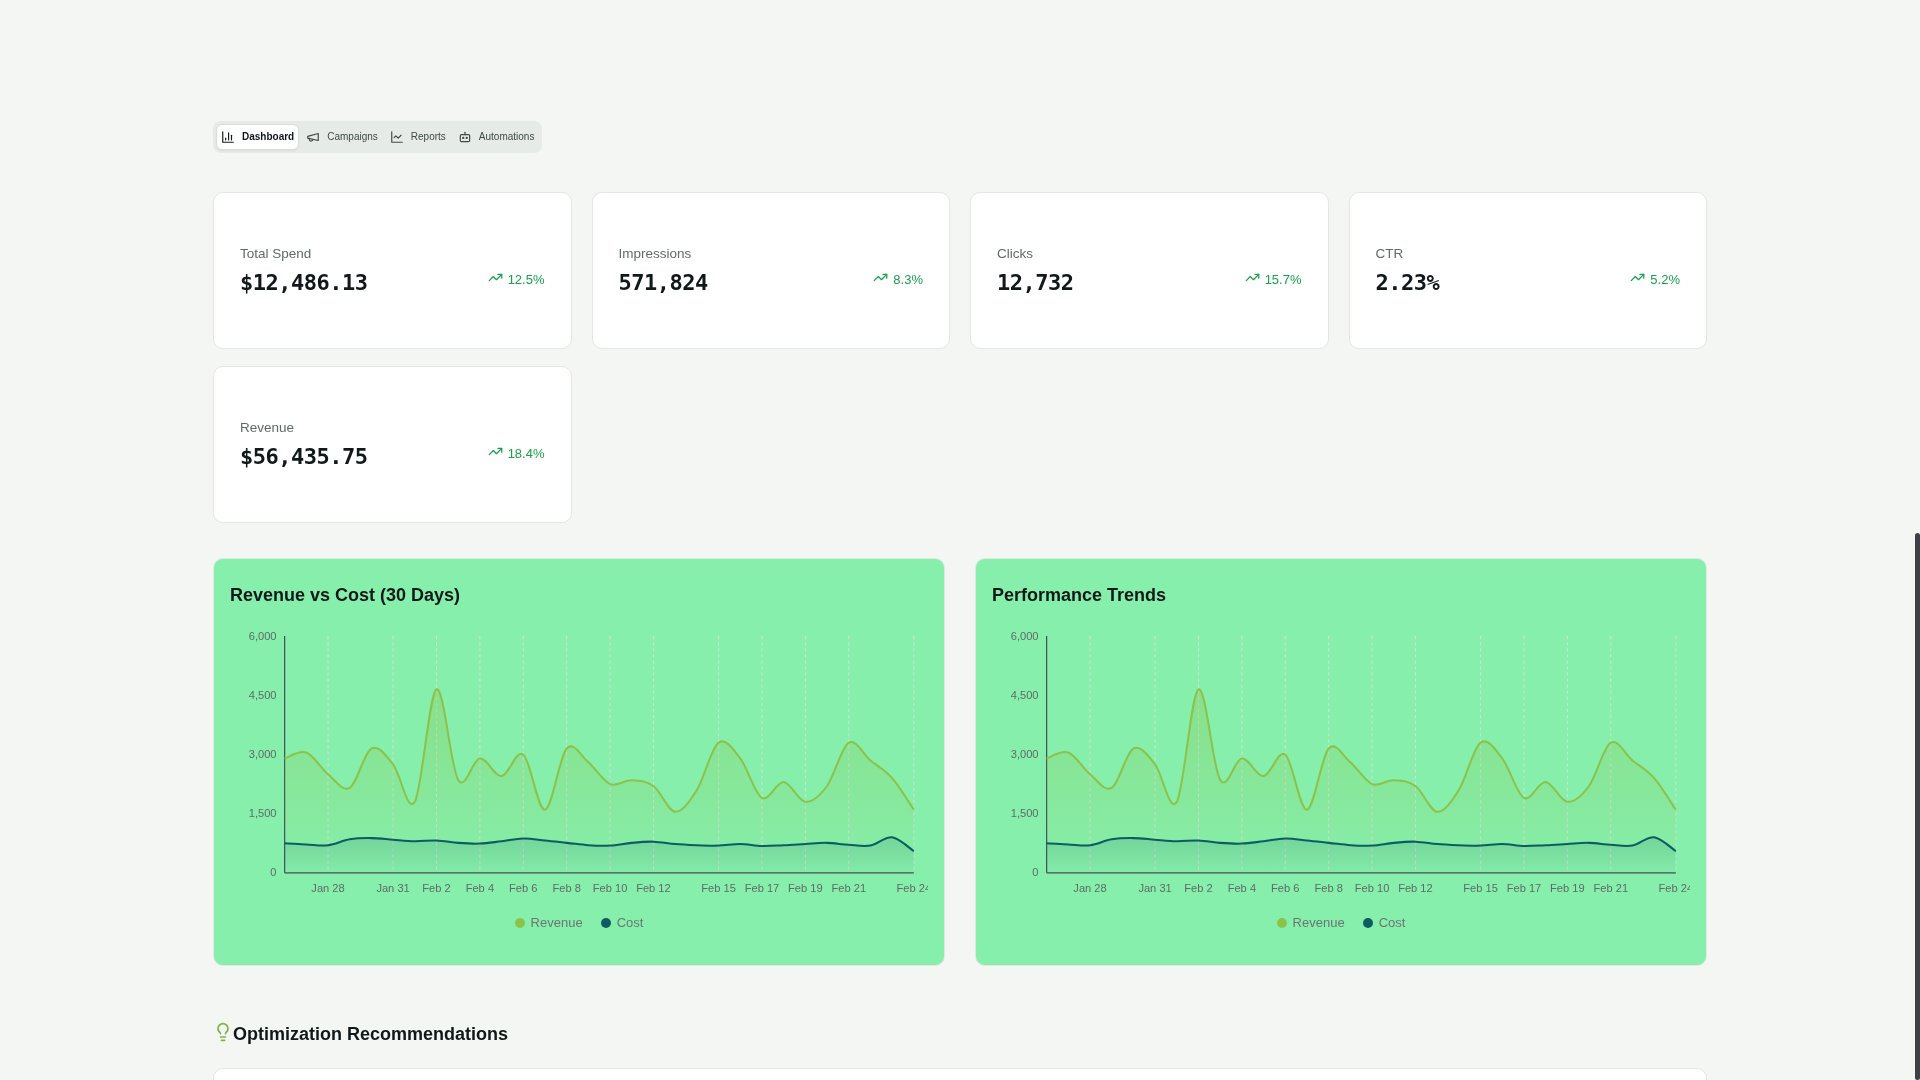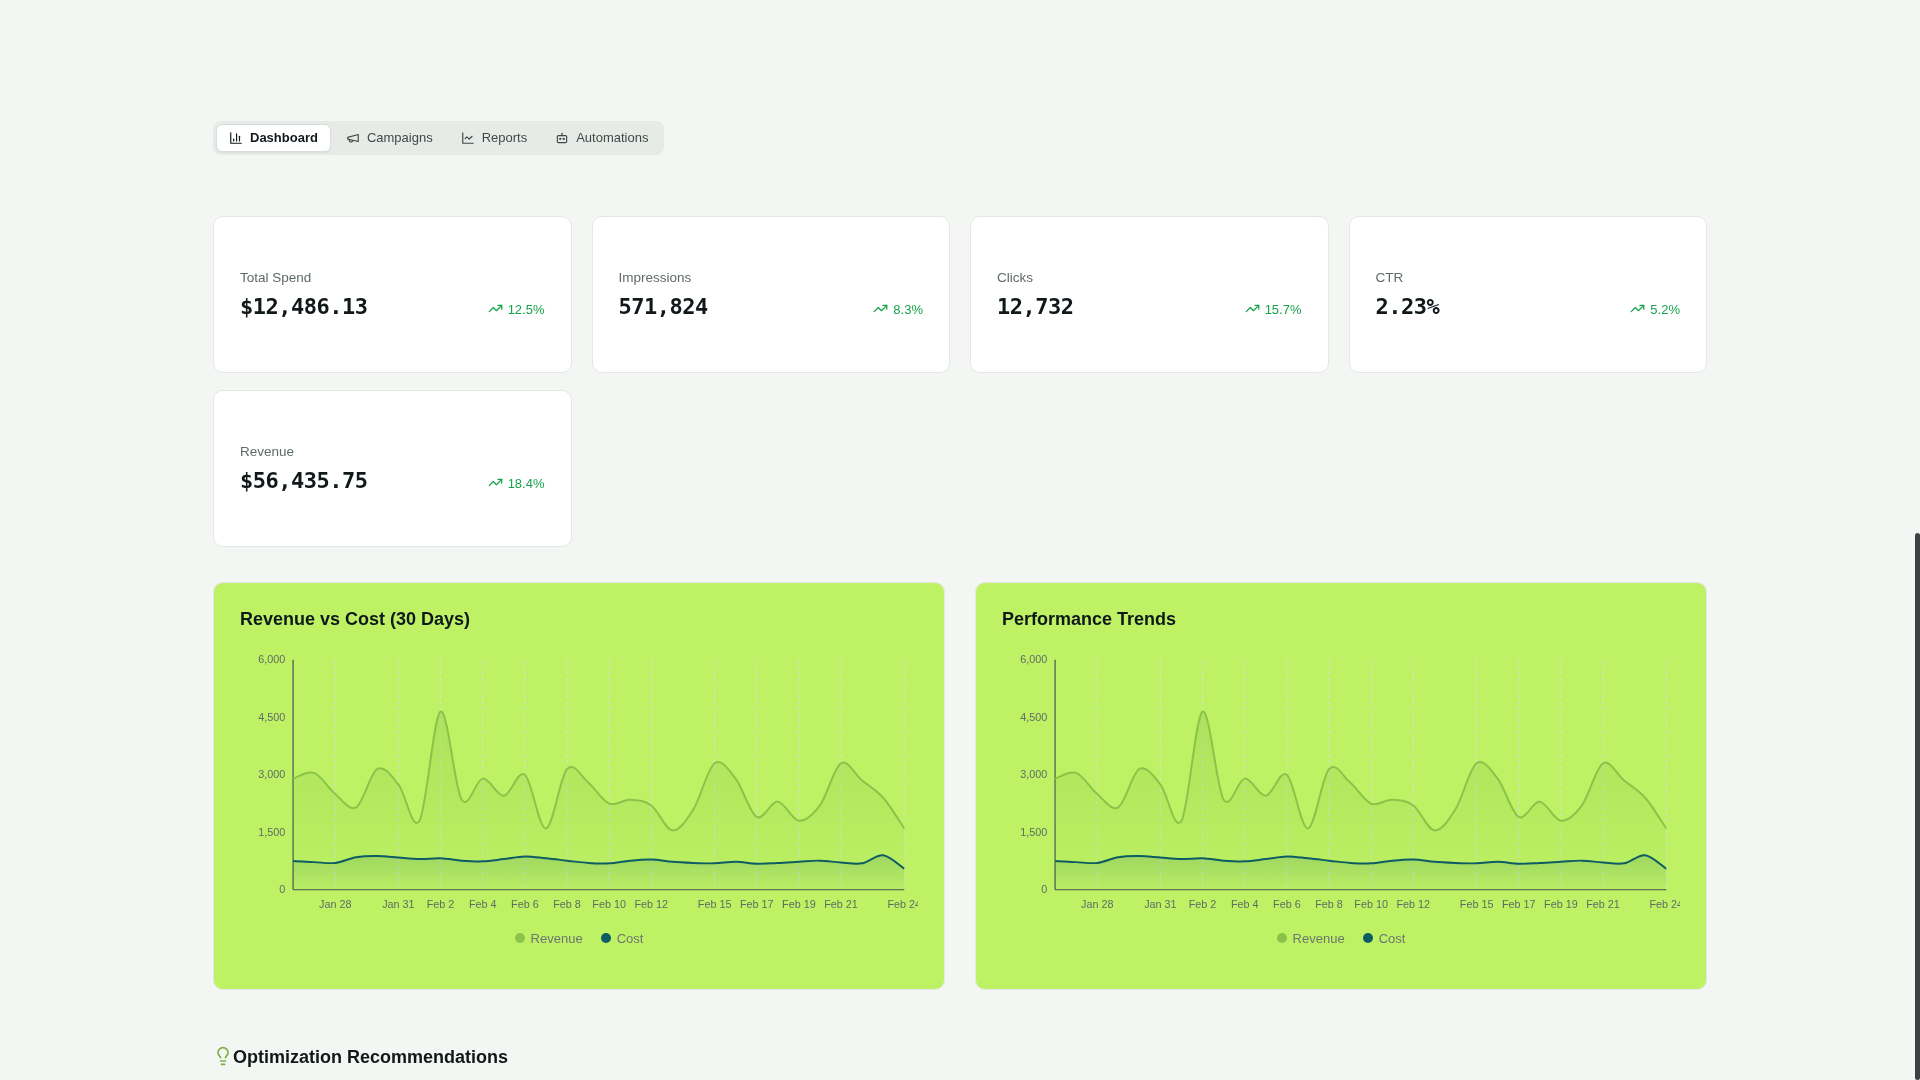--- a/index.html
+++ b/index.html
@@ -4,39 +4,39 @@
 <title>Marketing Dashboard</title>
 <style>
   *{margin:0;padding:0;box-sizing:border-box}
   html,body{width:1920px;height:1080px;overflow:hidden}
   body{background:#f3f6f3;font-family:"Liberation Sans",sans-serif;color:#10181a;position:relative}
   .page{width:1494px;margin:0 auto;padding-top:121px}
 
   
   .tabs{display:inline-flex;align-items:center;background:#e7ebe8;border-radius:8px;padding:3px;gap:2px}
   .tab{display:flex;align-items:center;gap:7px;background:transparent;border:1px solid transparent;
-       padding:5px 12px;border-radius:6px;font-family:"Liberation Sans",sans-serif;font-size:13px;
+       padding:5px 4px;border-radius:6px;font-family:"Liberation Sans",sans-serif;font-size:10px;
        color:#3f4a46;cursor:pointer;line-height:1.2}
   .tab.active{background:#fff;border-color:#d8ded9;box-shadow:0 1px 2px rgba(0,0,0,.06);font-weight:700;color:#10181a}
   .tab-icon{display:inline-flex}
   .tab-icon svg{width:14px;height:14px;display:block}
 
   
-  .kpi-grid{display:grid;grid-template-columns:repeat(4,1fr);gap:17px 20px;margin-top:61px}
+  .kpi-grid{display:grid;grid-template-columns:repeat(4,1fr);gap:17px 20px;margin-top:39px}
   .kpi-card{background:#fff;border:1px solid #e3e8e4;border-radius:10px;height:157px;
             display:flex;flex-direction:column;justify-content:center;padding:0 26px}
   .kpi-label{font-size:13.5px;color:#5f6b66;margin-bottom:9px}
-  .kpi-row{display:flex;align-items:flex-end;justify-content:space-between}
+  .kpi-row{display:flex;align-items:flex-start;justify-content:space-between}
   .kpi-value{font-family:"DejaVu Sans Mono",monospace;font-weight:700;font-size:22px;color:#10181a;letter-spacing:-.5px}
   .kpi-change{display:flex;align-items:center;gap:5px;color:#16a34a;font-size:13px}
   .kpi-change svg{width:15px;height:15px}
 
   
   .charts-row{display:grid;grid-template-columns:1fr 1fr;gap:30px;margin-top:35px}
-  .chart-card{background:#bef264;border:1px solid #e3e8e4;border-radius:10px;padding:24px 26px;height:408px}
+  .chart-card{background:#86efac;border:1px solid #e3e8e4;border-radius:10px;padding:24px 16px;height:408px}
   .chart-title{font-size:18px;font-weight:700;color:#10181a;margin:2px 0 20px 0}
   .chart-body svg{display:block;width:100%}
   .tick{font-family:"Liberation Sans",sans-serif;font-size:11px;fill:#5f6b66}
   .chart-legend{display:flex;justify-content:center;gap:18px;margin-top:10px;font-size:13px;color:#6b7671}
   .legend-item{display:inline-flex;align-items:center;gap:6px}
   .legend-dot{width:10px;height:10px;border-radius:50%;display:inline-block}
 
   
   .recs{margin-top:56px}
   .recs-header{display:flex;align-items:center;gap:0}

